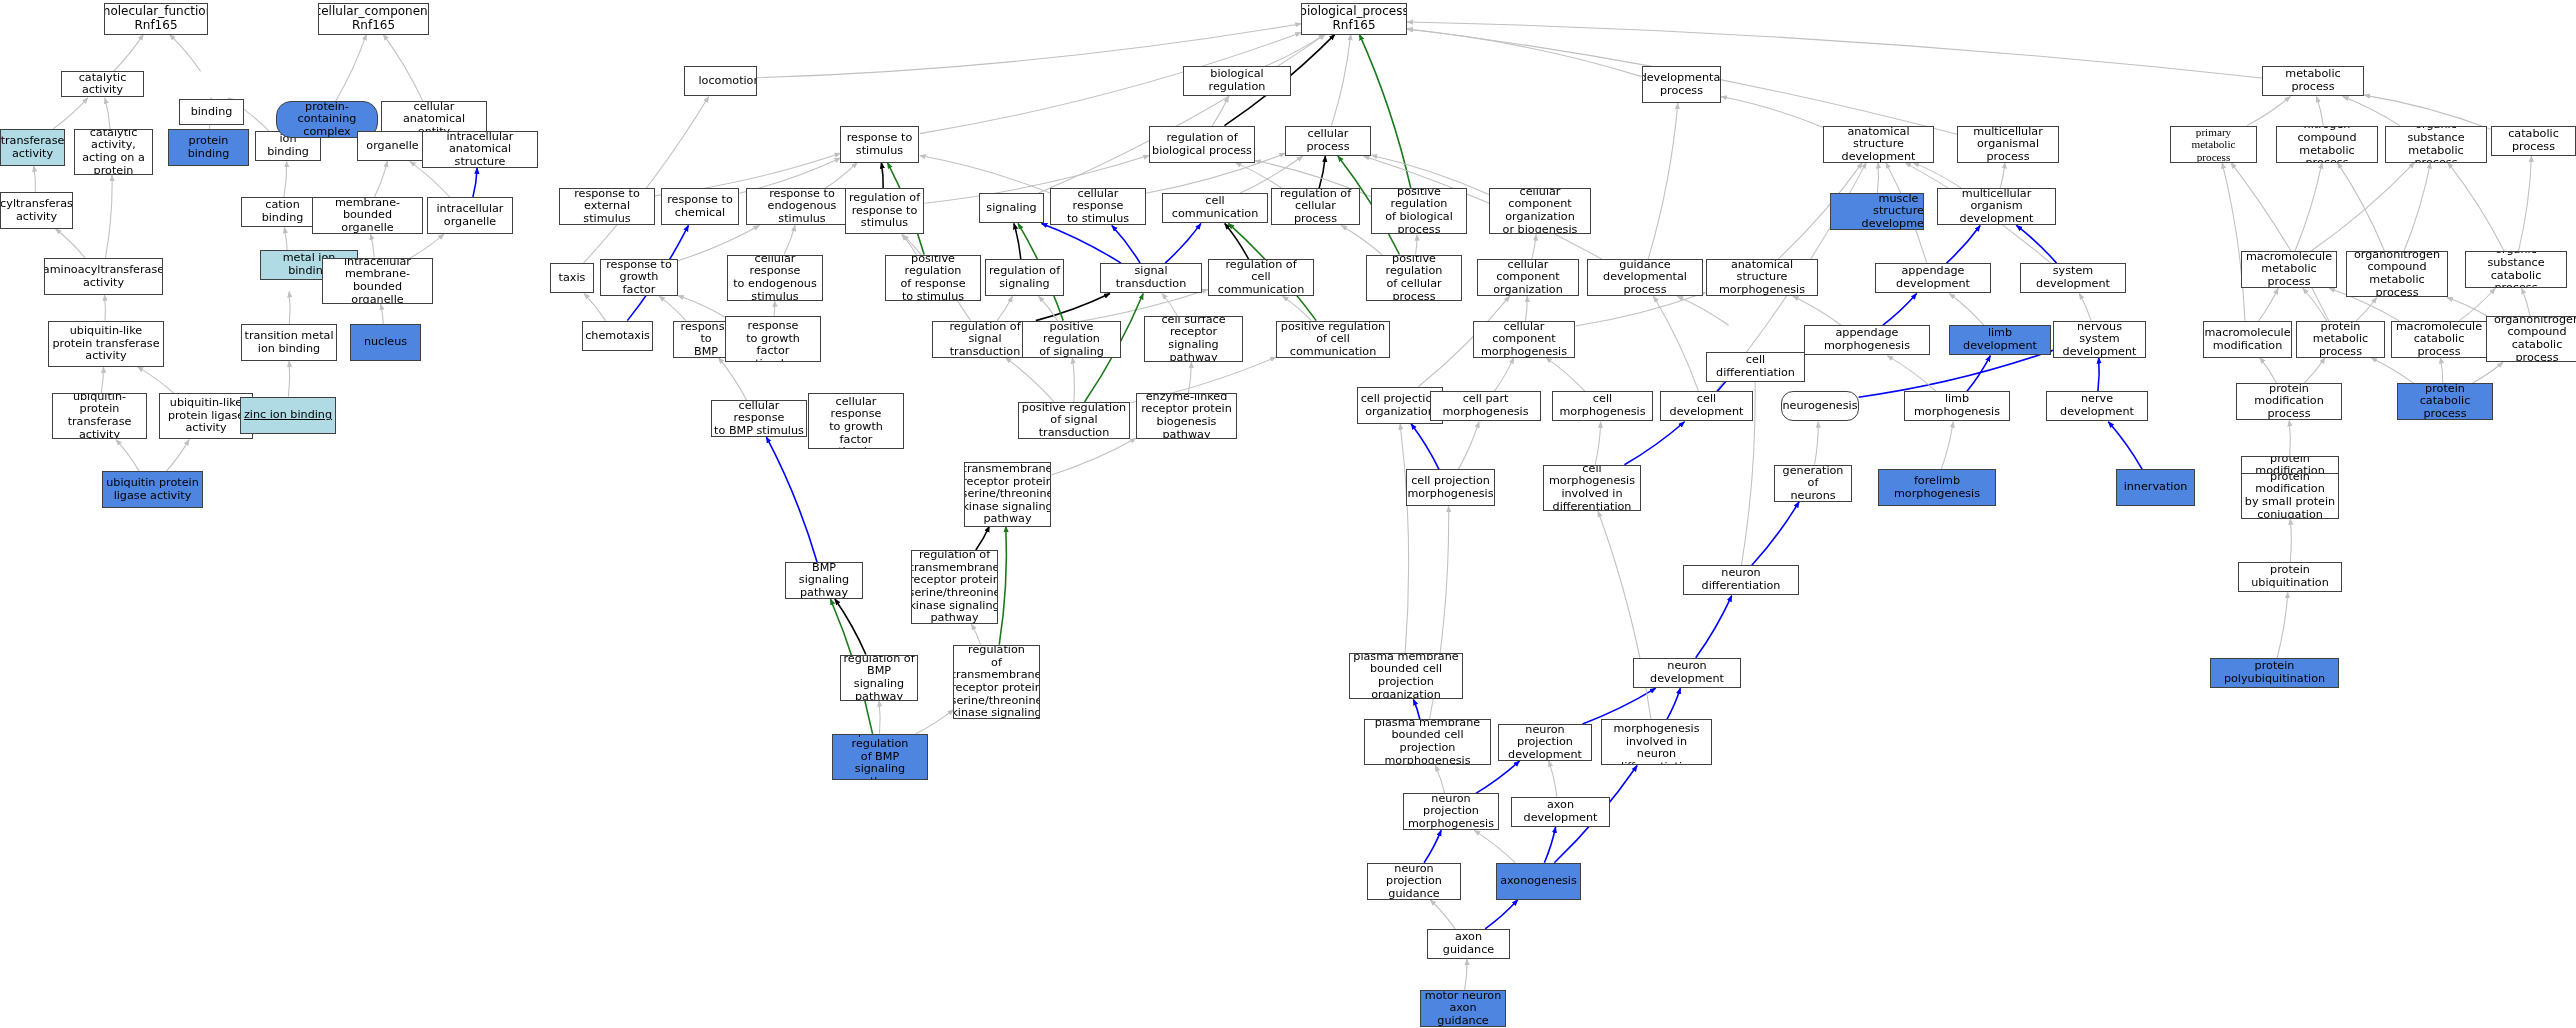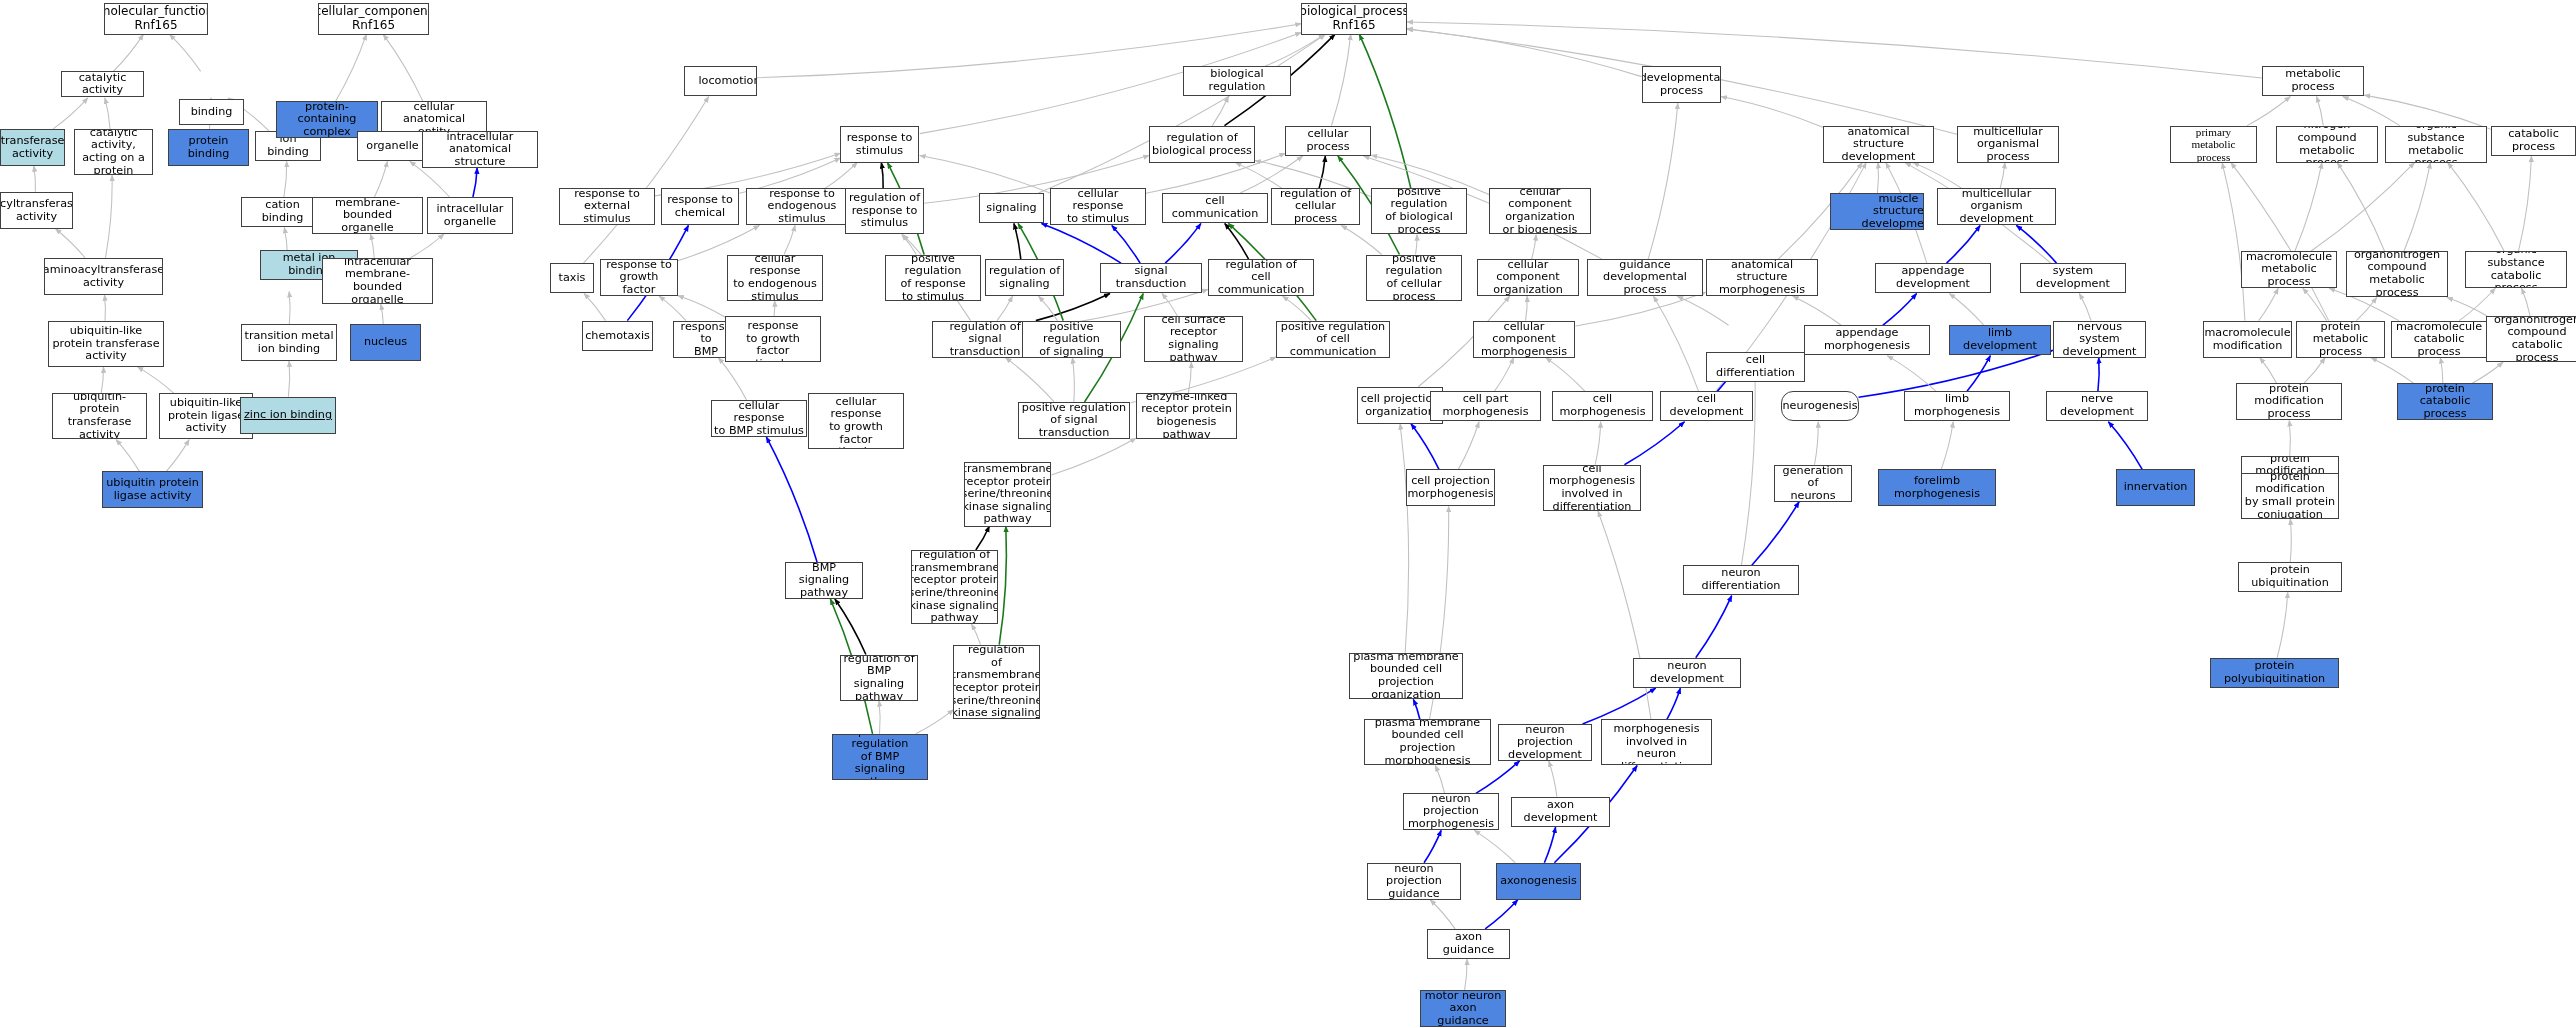--- a/index.html
+++ b/index.html
@@ -263,21 +263,21 @@
 transferase
 activity</div>
       <div class="go-node fill-white" style="left: 159px; top: 393px; width: 94px; height: 46px;">ubiquitin-like
 protein ligase
 activity</div>
       <div class="go-node fill-lightblue" style="left: 240px; top: 397px; width: 96px; height: 37px; text-decoration: underline;">zinc ion binding</div>
       <div class="go-node fill-blue" style="left: 102px; top: 471px; width: 101px; height: 37px;">ubiquitin protein
 ligase activity</div>
       <div class="go-node fill-white root" style="left: 318px; top: 2.6px; width: 111px; height: 32px;">cellular_component
 Rnf165</div>
-      <div class="go-node fill-blue" style="left: 276px; top: 101px; width: 102px; height: 37px;">protein-containing
+      <div class="go-node fill-blue" style="left: 276px; top: 101px; width: 102px; height: 37px; border-radius: 15px;">protein-containing
 complex</div>
       <div class="go-node fill-white" style="left: 381px; top: 101px; width: 106px; height: 37px;">cellular anatomical
 entity</div>
       <div class="go-node fill-white" style="left: 357px; top: 131px; width: 71px; height: 30px;">organelle</div>
       <div class="go-node fill-white" style="left: 422px; top: 131px; width: 116px; height: 37px;">intracellular
 anatomical structure</div>
       <div class="go-node fill-white" style="left: 312px; top: 197px; width: 111px; height: 37px;">membrane-bounded
 organelle</div>
       <div class="go-node fill-white" style="left: 427px; top: 197px; width: 86px; height: 37px;">intracellular
 organelle</div>

